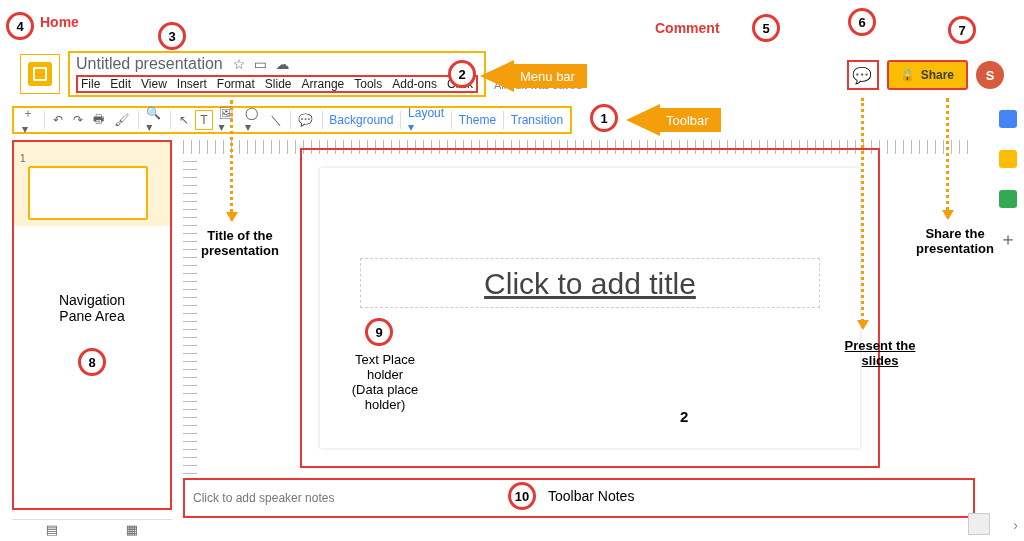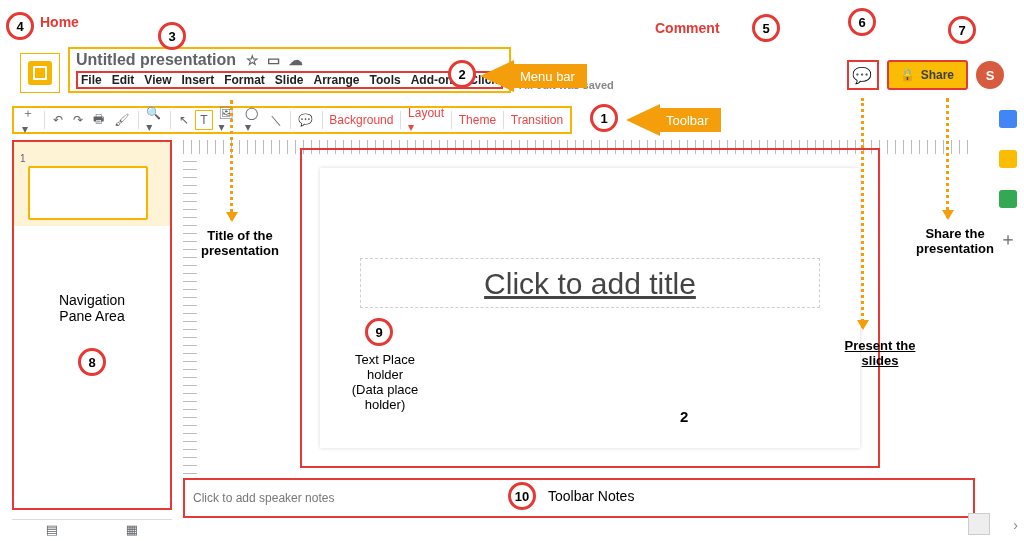--- a/index.html
+++ b/index.html
@@ -1,18 +1,18 @@
 <!DOCTYPE html>
 <html><head>
 <meta charset="utf-8">
 <style>
   * { box-sizing: border-box; margin: 0; padding: 0; font-family: Arial, Helvetica, sans-serif; }
   body { width: 1024px; height: 541px; background: #fff; position: relative; overflow: hidden; }
   
-  .header-row { position: absolute; left: 20px; top: 55px; right: 20px; height: 38px; display:flex; align-items:flex-end;font-weight:bold; }
+  .header-row { position: absolute; left: 20px; top: 55px; right: 20px; height: 38px; display:flex; align-items:center; }
   .home-icon { width: 40px; height: 40px; background:#fff; border:1px solid #f7b500; display:flex; align-items:center; justify-content:center; }
   .home-icon .box { width:24px; height:24px; background:#f7b500; border-radius:3px; position:relative;}
   .home-icon .box::after{content:""; position:absolute; left:5px; right:5px; top:5px; bottom:5px; border:2px solid #fff; border-radius:1px;}
   .title-region { margin-left:8px; display:flex; flex-direction:column; border:2px solid #f7b500; padding:2px 6px 2px 6px;}
   .title-line { display:flex; align-items:center; gap:6px; }
   .title-text { font-size:16px; color:#5f6368;}
   .title-icons span{ color:#5f6368; font-size:14px; margin-left:4px;}
   .menu-bar { display:flex; gap:10px; font-size:12px; color:#202124; border:2px solid #e53935; padding:0 3px; margin-top:2px; }
   .save-status { font-size:11px; color:#888; margin-left:8px; align-self:flex-end; margin-bottom:2px;}
   .right-controls{ position:absolute; right:20px; top:60px; display:flex; align-items:center; gap:8px;}
@@ -20,21 +20,21 @@
   .present-group{ display:flex; align-items:center; border:2px solid #e53935; height:30px;}
   .present-btn{ display:flex; align-items:center; gap:4px; padding:0 8px; font-size:12px; color:#3c4043;}
   .present-btn .tri{ width:0;height:0;border-left:7px solid #3c4043;border-top:5px solid transparent;border-bottom:5px solid transparent;}
   .present-caret{ padding:0 6px; color:#5f6368; font-size:10px;}
   .share-btn{ background:#fbbc04; border:2px solid #e53935; border-radius:3px; height:30px; display:flex; align-items:center; gap:5px; padding:0 12px; font-size:12px; font-weight:bold; color:#3c4043;}
   .avatar{ width:28px; height:28px; border-radius:50%; background:#d65b3f; color:#fff; display:flex;align-items:center;justify-content:center; font-size:13px; font-weight:bold;}
   
   .toolbar{ position:absolute; left:12px; top:106px; width:560px; height:28px; border:2px solid #f7b500; display:flex; align-items:center; gap:2px; padding:0 4px; font-size:12px; color:#5f6368;}
   .tbtn{ padding:2px 4px; display:flex; align-items:center; gap:2px;}
   .tsep{ width:1px; height:18px; background:#ddd; margin:0 2px;}
-  .toolbar .txt{ font-size:12px; color:#ef4444; padding:0 3px;}
+  .toolbar .txt{ font-size:12px; color:#3b82f6; padding:0 3px;}
   
   .left-pane{ position:absolute; left:12px; top:140px; width:160px; height:370px; border:2px solid #e53935; background:#fff; }
   .thumb-wrap{ padding:6px; background:#fff3d6;}
   .thumb-num{ font-size:10px; color:#5f6368;}
   .thumb{ margin-left:8px; width:120px; height:54px; background:#fff; border:2px solid #f7b500; border-radius:2px;}
   .nav-label{ position:absolute; top:150px; width:100%; text-align:center; font-size:14px; color:#000;}
   .left-footer{ position:absolute; left:12px; bottom:2px; width:160px; height:20px; border-top:1px solid #ddd; display:flex; justify-content:space-around; align-items:center; font-size:13px; color:#5f6368;}
   
   .h-ruler{ position:absolute; left:183px; top:140px; width:792px; height:14px; background:repeating-linear-gradient(90deg,#bbb 0,#bbb 1px,transparent 1px,transparent 8px);}
   .v-ruler{ position:absolute; left:183px; top:154px; width:14px; height:320px; background:repeating-linear-gradient(0deg,#bbb 0,#bbb 1px,transparent 1px,transparent 8px);}

